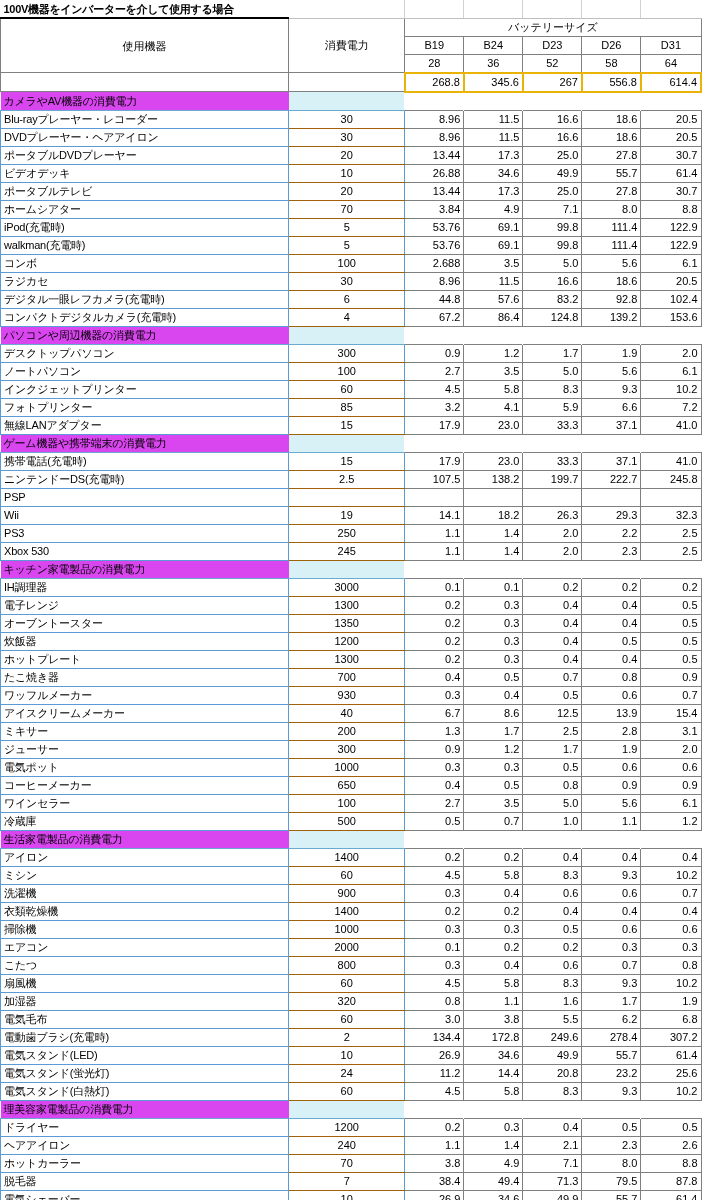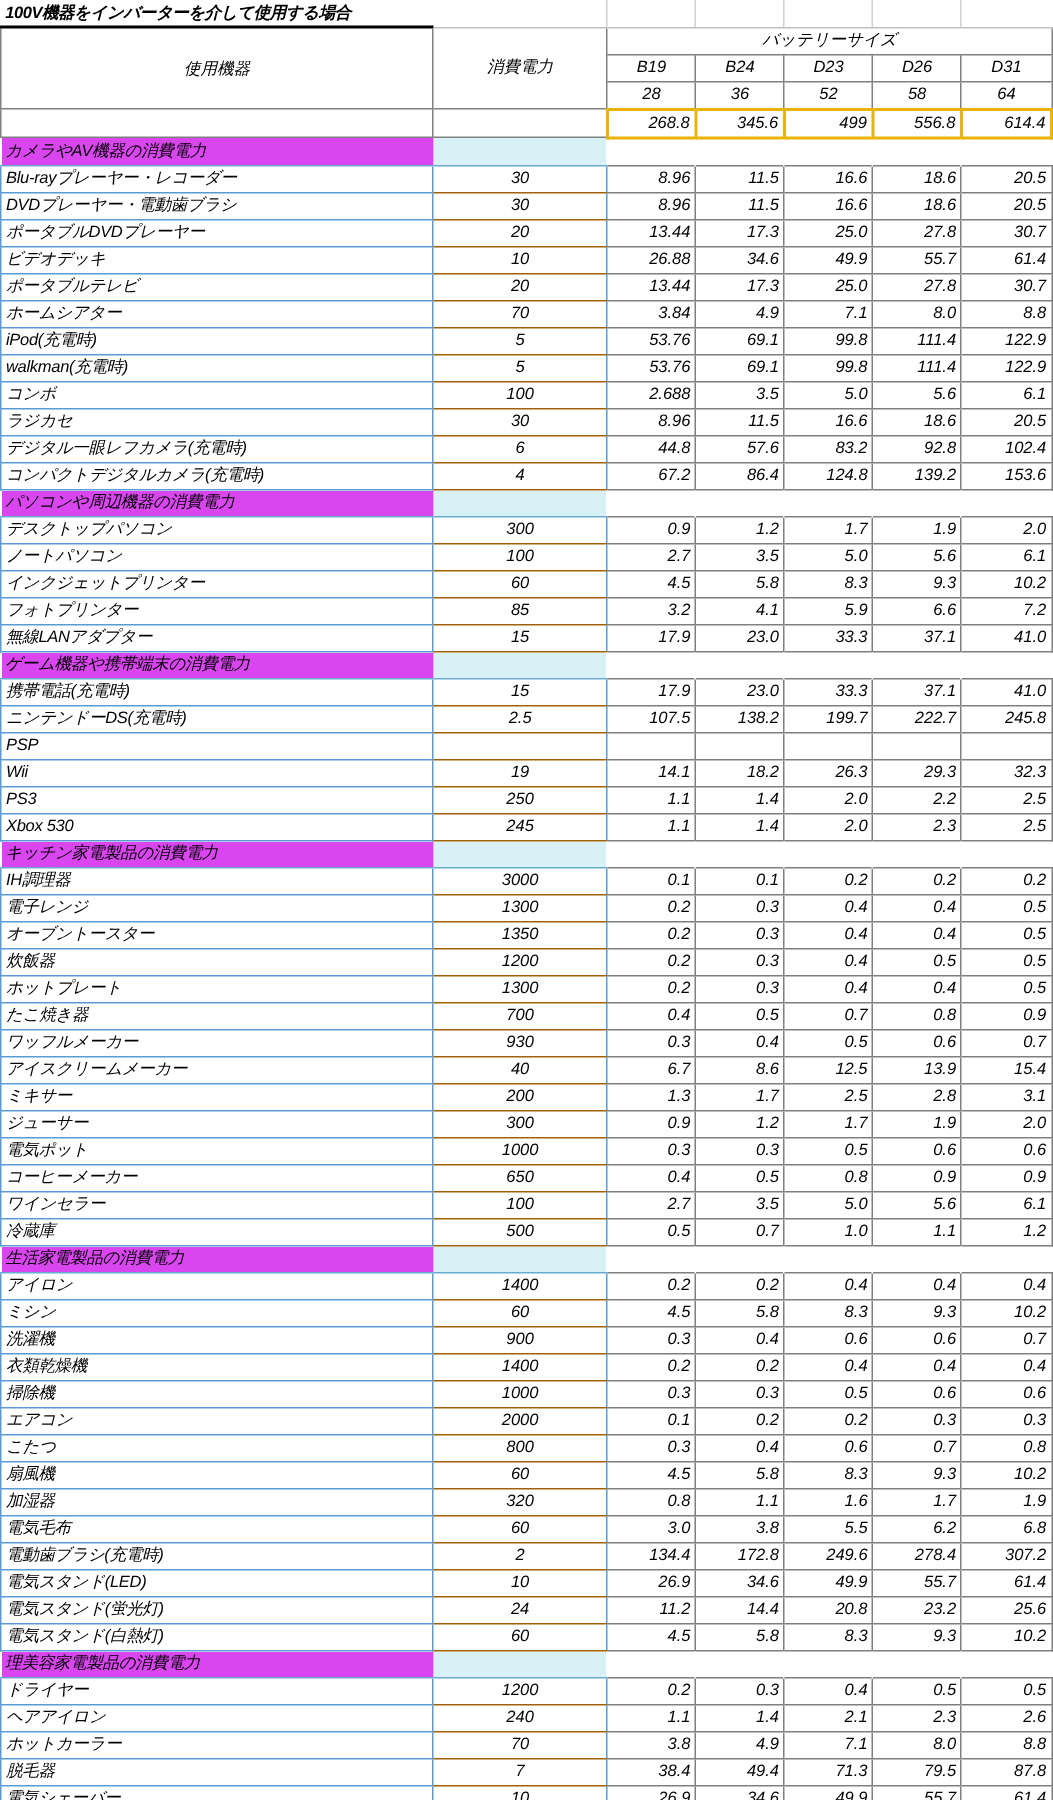--- a/index.html
+++ b/index.html
@@ -13,21 +13,20 @@
     font-family: "Liberation Sans", "DejaVu Sans", sans-serif;
     font-size: 11px;
     color: #000000;
     overflow: hidden;
   }
 
   #sheet {
     position: relative;
     width: 702px;
     height: 1200px;
-    font-style: italic;
   }
 
   table.grid {
     border-collapse: collapse;
     table-layout: fixed;
     width: 702px;
   }
   table.grid td {
     padding: 0 3px;
     height: 17px;
@@ -175,21 +174,21 @@
           <td class="hdr-num">36</td>
           <td class="hdr-num">52</td>
           <td class="hdr-num">58</td>
           <td class="hdr-num">64</td>
         </tr>
         <tr>
           <td class="hdr-dev"></td>
           <td class="hdr-pw"></td>
           <td class="hdr-cap">268.8</td>
           <td class="hdr-cap">345.6</td>
-          <td class="hdr-cap">499</td>
+          <td class="hdr-cap">267</td>
           <td class="hdr-cap">556.8</td>
           <td class="hdr-cap">614.4</td>
         </tr>
         <tr>
           <td class="sec">カメラやAV機器の消費電力</td>
           <td class="sec-blank"></td>
           <td class="sec-num"></td>
           <td class="sec-num"></td>
           <td class="sec-num"></td>
           <td class="sec-num"></td>
@@ -198,21 +197,21 @@
         <tr class="rowtop">
           <td class="dev">Blu-rayプレーヤー・レコーダー</td>
           <td class="pw">30</td>
           <td class="val">8.96</td>
           <td class="val">11.5</td>
           <td class="val">16.6</td>
           <td class="val">18.6</td>
           <td class="val-last">20.5</td>
         </tr>
         <tr>
-          <td class="dev">DVDプレーヤー・電動歯ブラシ</td>
+          <td class="dev">DVDプレーヤー・ヘアアイロン</td>
           <td class="pw">30</td>
           <td class="val">8.96</td>
           <td class="val">11.5</td>
           <td class="val">16.6</td>
           <td class="val">18.6</td>
           <td class="val-last">20.5</td>
         </tr>
         <tr>
           <td class="dev">ポータブルDVDプレーヤー</td>
           <td class="pw">20</td>

